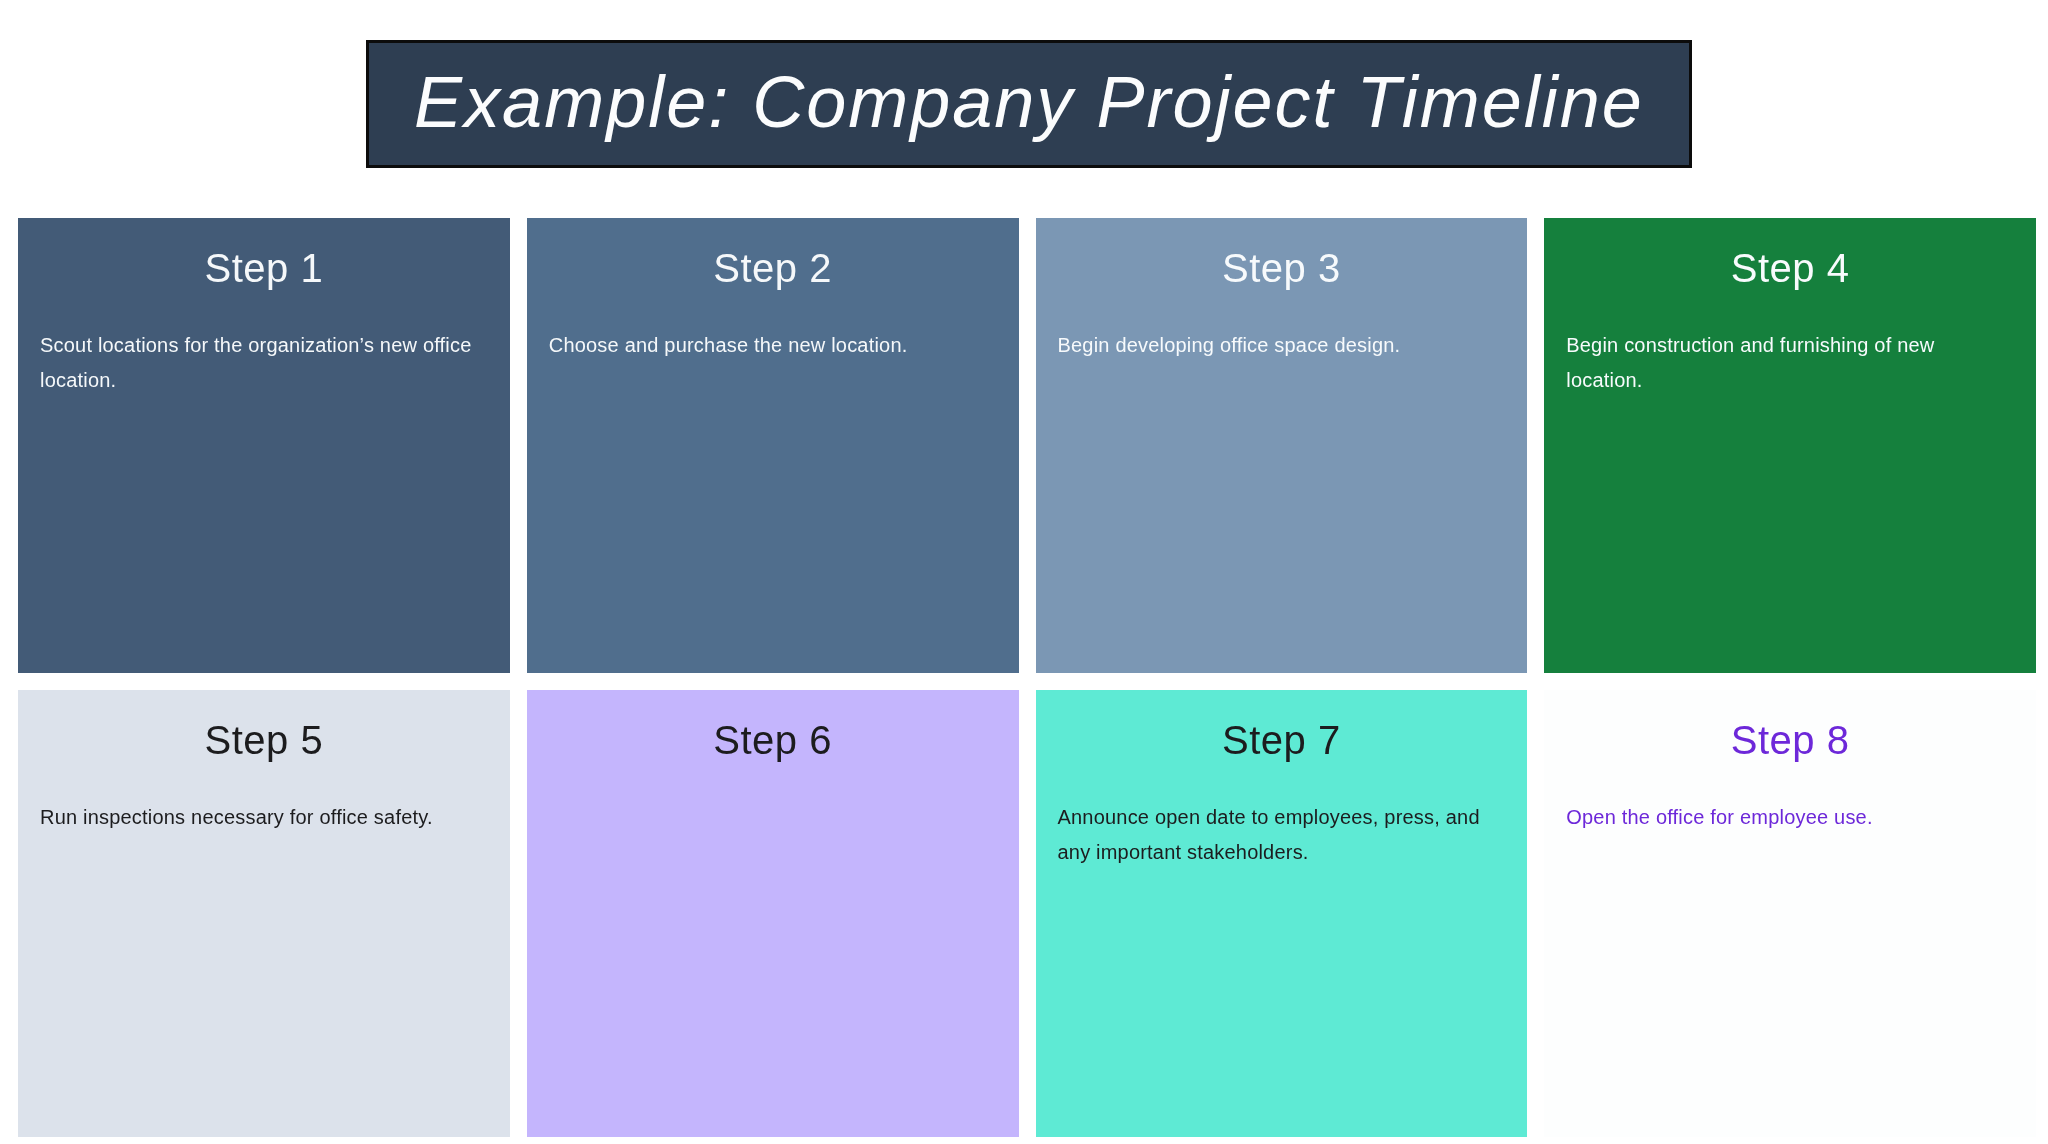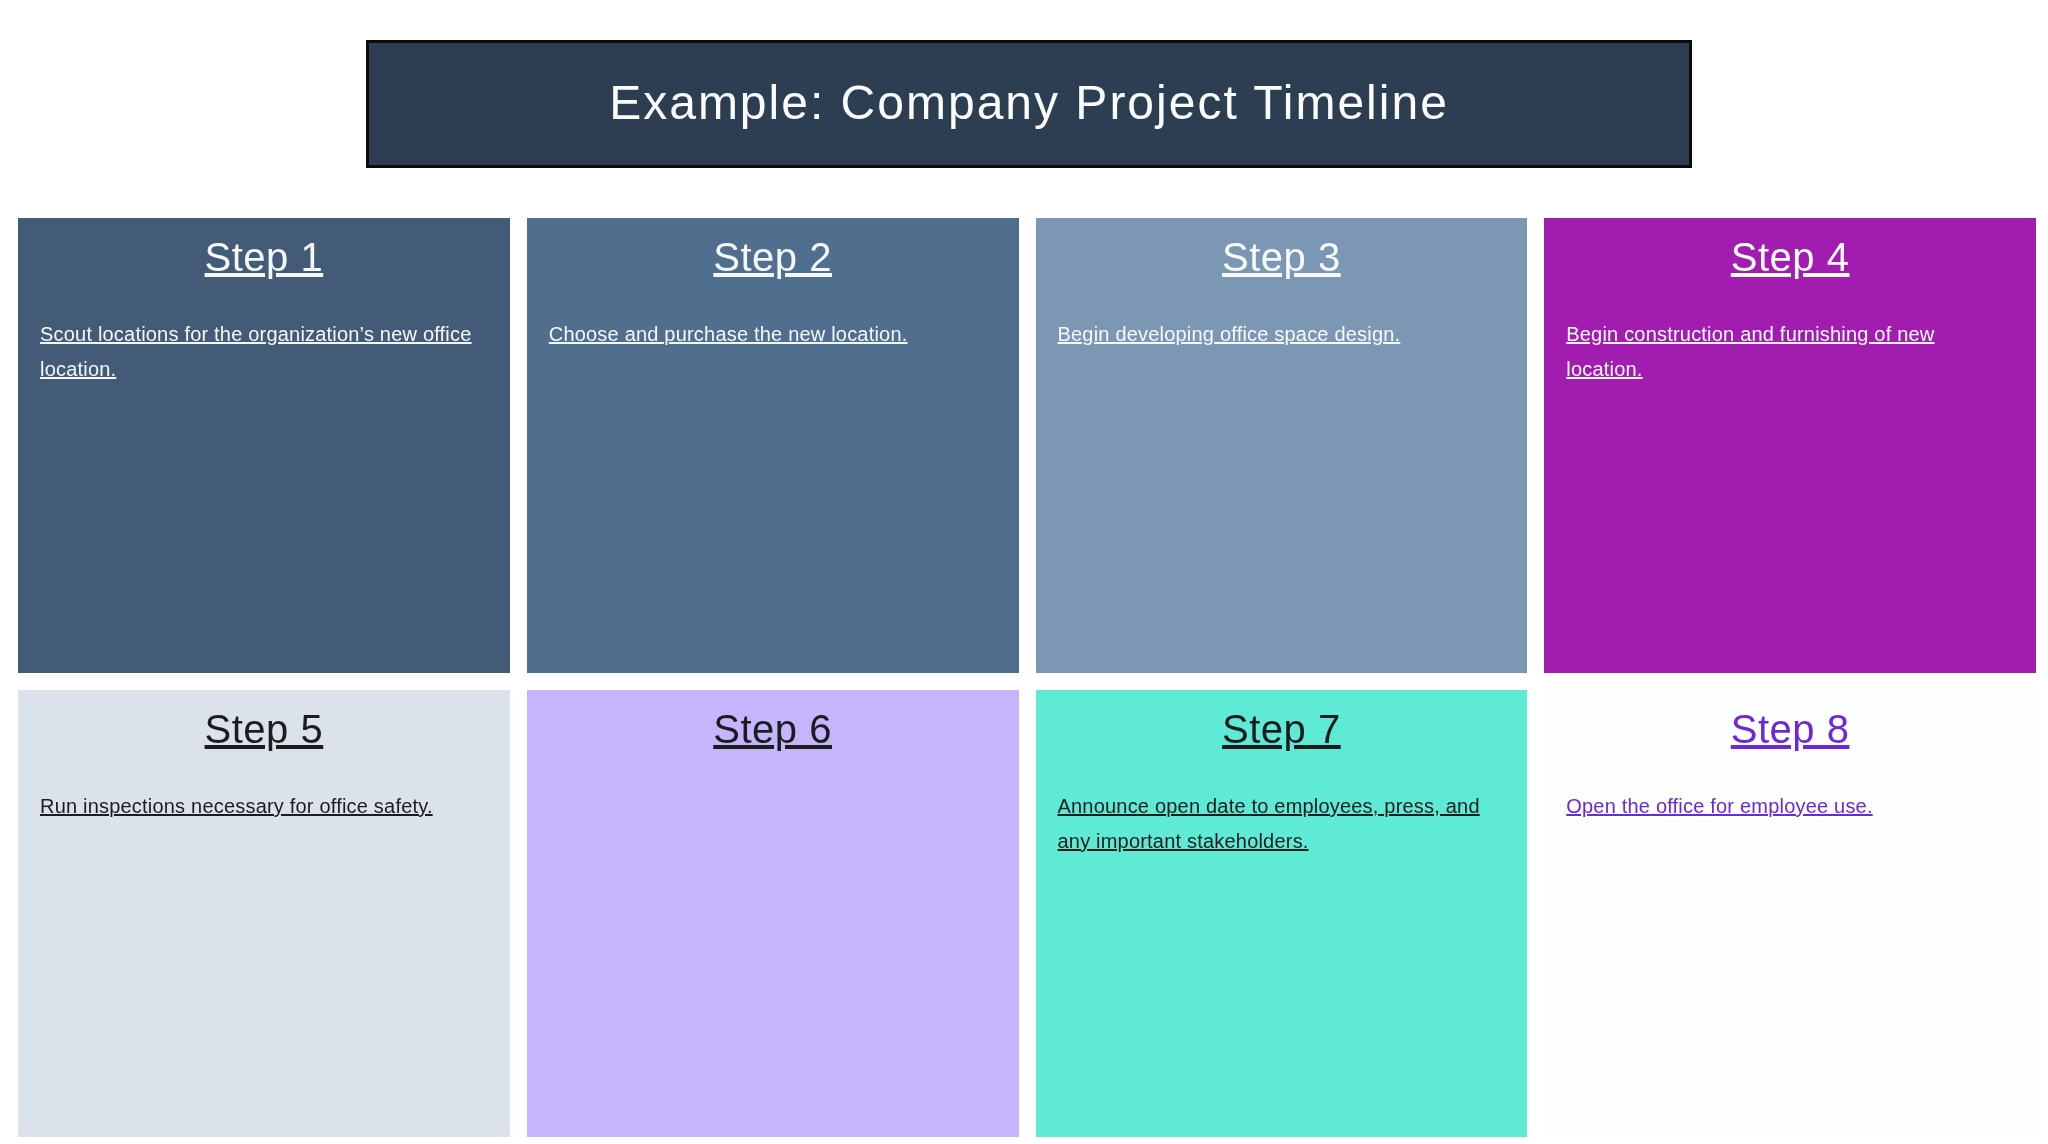--- a/index.html
+++ b/index.html
@@ -15,41 +15,41 @@
     left: 366px;
     top: 40px;
     width: 1326px;
     height: 128px;
     border: 3px solid #0c0c0c;
     display: flex;
     align-items: center;
     justify-content: center;
   }
   .title-banner .title-text {
-    font-size: 48px;
+    font-style: italic;
+    font-size: 72px;
     font-weight: 400;
     letter-spacing: 2px;
     white-space: nowrap;
     padding-bottom: 4px;
   }
   .steps-grid {
     position: absolute;
     left: 18px;
     top: 218px;
     width: 2018px;
     display: grid;
     grid-template-columns: repeat(4, 1fr);
     grid-template-rows: 455px 447px;
     column-gap: 17px;
     row-gap: 17px;
   }
   .step-card {
-    padding-top: 15px;
+    padding-top: 26px;
     overflow: hidden;
-    text-decoration: underline;
   }
   .step-title {
     text-align: center;
     font-size: 40px;
     font-weight: 400;
     line-height: 48px;
     letter-spacing: 0.5px;
   }
   .step-description {
     margin-top: 36px;
@@ -76,21 +76,21 @@
   <div class="step-card" style="background-color: rgb(80, 110, 141); color: rgb(245, 248, 250);">
     <div class="step-title">Step 2</div>
     <div class="step-description">Choose and purchase the new location.</div>
   </div>
 
   <div class="step-card" style="background-color: rgb(123, 151, 180); color: rgb(247, 250, 252);">
     <div class="step-title">Step 3</div>
     <div class="step-description">Begin developing office space design.</div>
   </div>
 
-  <div class="step-card" style="background-color: #a21caf; color: rgb(248, 251, 253);">
+  <div class="step-card" style="background-color: #15803d; color: rgb(248, 251, 253);">
     <div class="step-title">Step 4</div>
     <div class="step-description">Begin construction and furnishing of new location.</div>
   </div>
 
   <div class="step-card" style="background-color: rgb(220, 226, 235); color: rgb(28, 28, 30);">
     <div class="step-title">Step 5</div>
     <div class="step-description">Run inspections necessary for office safety.</div>
   </div>
 
   <div class="step-card" style="background-color: #c4b5fd; color: rgb(28, 28, 30);">

